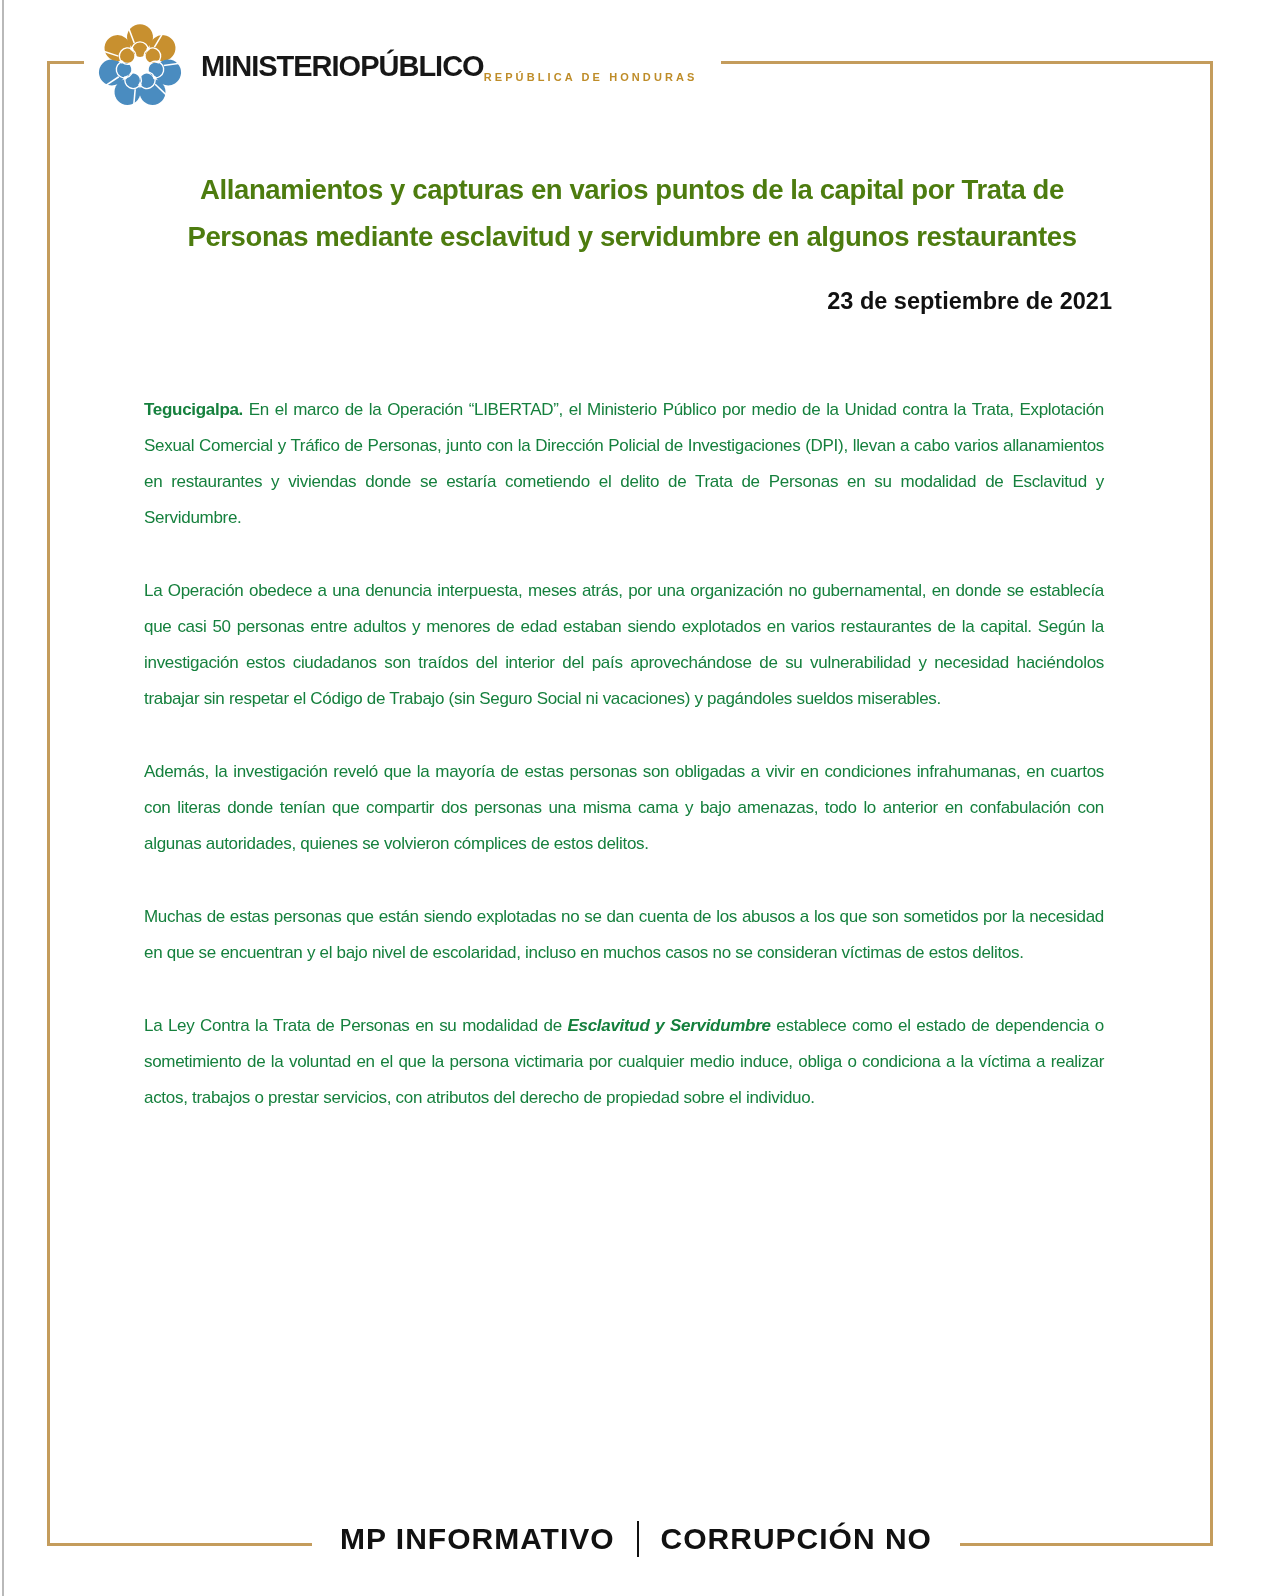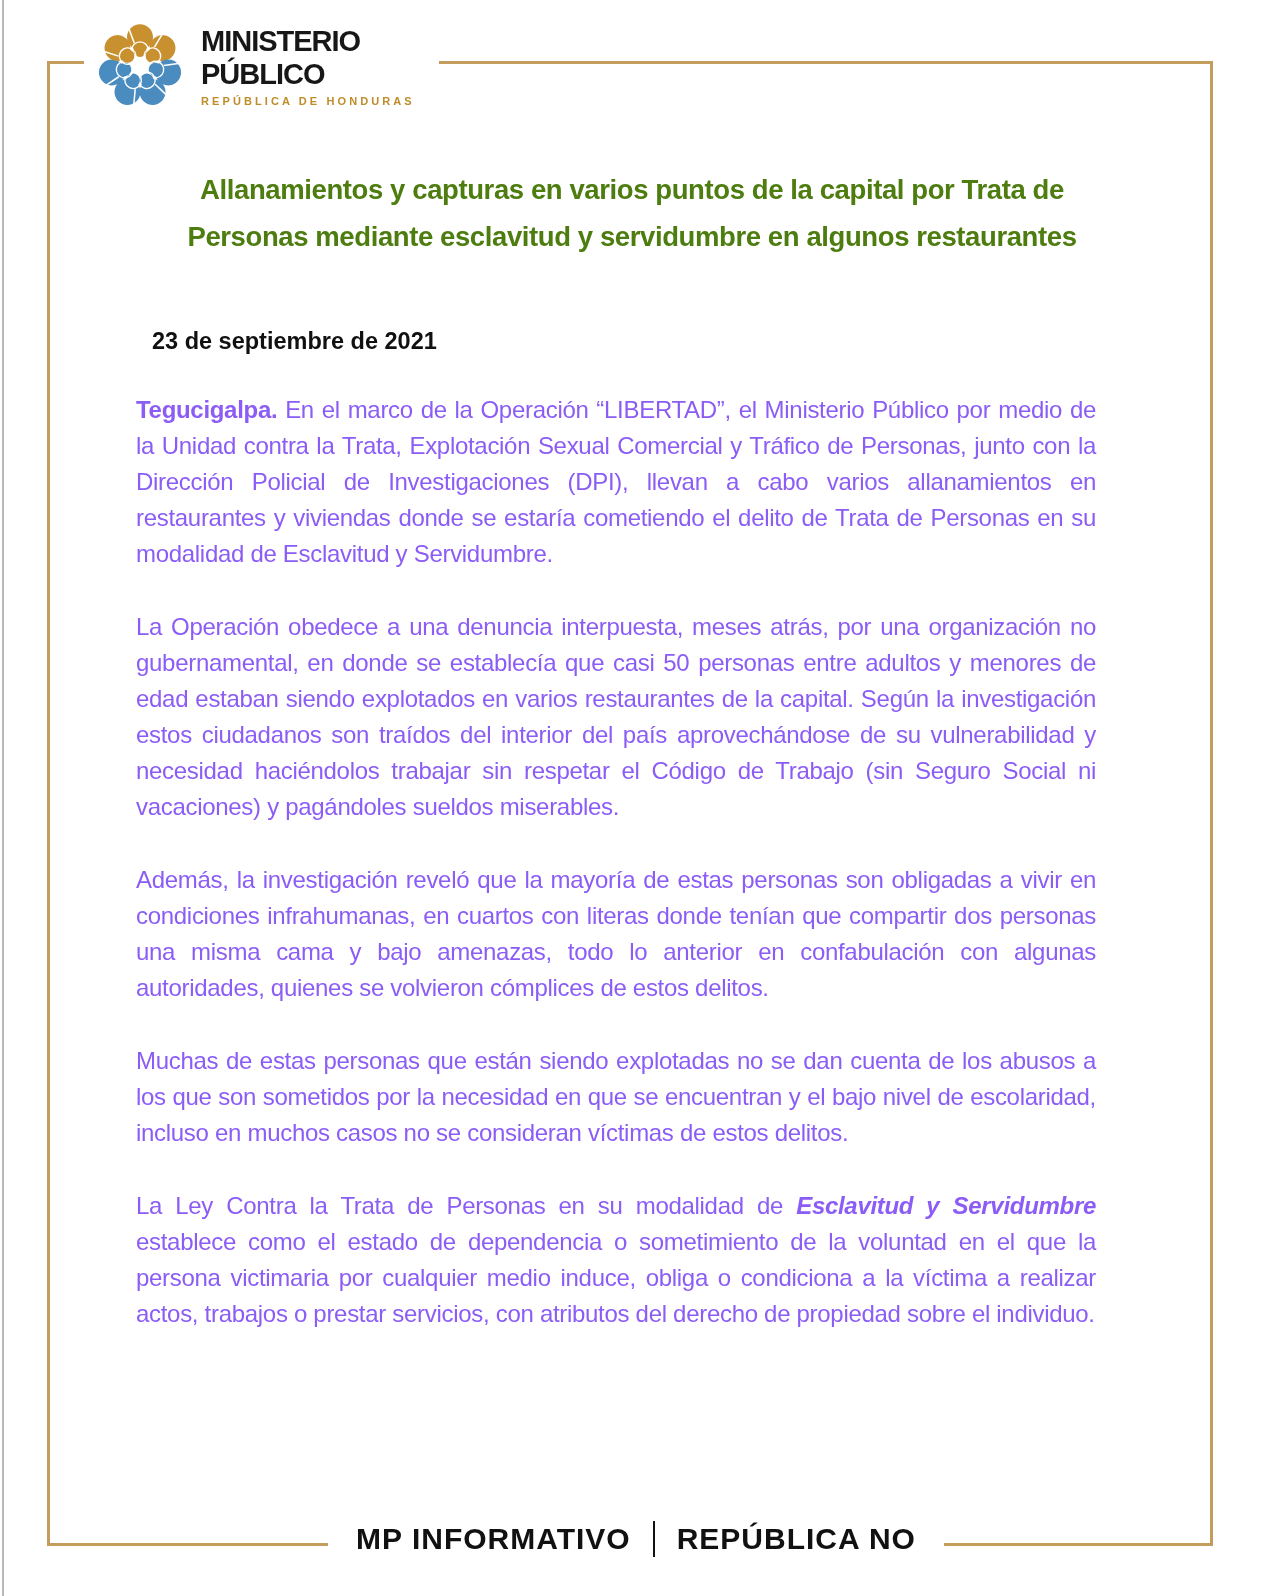--- a/index.html
+++ b/index.html
@@ -14,39 +14,39 @@
   .frame{
     position:absolute;left:47px;top:61px;width:1166px;height:1485px;
     border:3px solid #C49C5C;box-sizing:border-box;
   }
   
   .logo{
     position:absolute;left:84px;top:12px;display:flex;align-items:center;
     background:#ffffff;padding:6px 24px 6px 8px;gap:13px;
   }
   .logo-ring{width:96px;height:96px;flex:0 0 auto;}
-  .logo-text{display:flex;flex-direction:column;}
+  .logo-text{display:flex;align-items:flex-end;}
   .logo-name{
     font-weight:700;font-size:29px;line-height:33px;letter-spacing:-1px;color:#171717;
   }
   .logo-sub{
     margin-top:4px;font-weight:700;font-size:11px;letter-spacing:3.1px;color:#BE8C28;
   }
   .title{
     position:absolute;left:152px;top:166px;width:960px;text-align:center;
     color:#4d7c0f;font-weight:700;font-size:27.5px;line-height:47px;letter-spacing:-0.4px;
   }
   .date{
-    position:absolute;left:152px;top:288px;width:960px;
-    font-weight:700;font-size:23.5px;color:#111;margin-top:40px;
+    position:absolute;left:152px;top:288px;width:960px;text-align:right;
+    font-weight:700;font-size:23.5px;color:#111;
   }
   .body-text{
-    position:absolute;left:136px;top:392px;width:960px;
-    font-size:24px;line-height:36px;letter-spacing:-0.3px;text-align:justify;
-    color:#8b5cf6;
+    position:absolute;left:144px;top:392px;width:960px;
+    font-size:17px;line-height:36px;letter-spacing:-0.3px;text-align:justify;
+    color:#15803d;
   }
   .body-text p{margin:0 0 37px 0;}
   .body-text p:last-child{margin-bottom:4px;}
   .seg-bold{font-weight:700;}
   .seg-bold-italic{font-weight:700;font-style:italic;}
   
   .footer-wrap{
     position:absolute;left:0;top:1521px;width:1012px;display:flex;justify-content:center;
   }
   .footer{
@@ -130,15 +130,15 @@
     <p><span>La Operación obedece a una denuncia interpuesta, meses atrás, por una organización no gubernamental, en donde se establecía que casi 50 personas entre adultos y menores de edad estaban siendo explotados en varios restaurantes de la capital. Según la investigación estos ciudadanos son traídos del interior del país aprovechándose de su vulnerabilidad y necesidad haciéndolos trabajar sin respetar el Código de Trabajo (sin Seguro Social ni vacaciones) y pagándoles sueldos miserables.</span></p>
     <p><span>Además, la investigación reveló que la mayoría de estas personas son obligadas a vivir en condiciones infrahumanas, en cuartos con literas donde tenían que compartir dos personas una misma cama y bajo amenazas, todo lo anterior en confabulación con algunas autoridades, quienes se volvieron cómplices de estos delitos.</span></p>
     <p><span>Muchas de estas personas que están siendo explotadas no se dan cuenta de los abusos a los que son sometidos por la necesidad en que se encuentran y el bajo nivel de escolaridad, incluso en muchos casos no se consideran víctimas de estos delitos.</span></p>
     <p><span>La Ley Contra la Trata de Personas en su modalidad de </span><span class="seg-bold-italic">Esclavitud y Servidumbre</span><span> establece como el estado de dependencia o sometimiento de la voluntad en el que la persona victimaria por cualquier medio induce, obliga o condiciona a la víctima a realizar actos, trabajos o prestar servicios, con atributos del derecho de propiedad sobre el individuo.</span></p>
   </div>
 
 <div class="footer-wrap">
   <div class="footer">
     <span>MP INFORMATIVO</span>
     <span class="sep"></span>
-    <span>REPÚBLICA NO</span>
+    <span>CORRUPCIÓN NO</span>
   </div>
 </div>
 
 </body></html>

